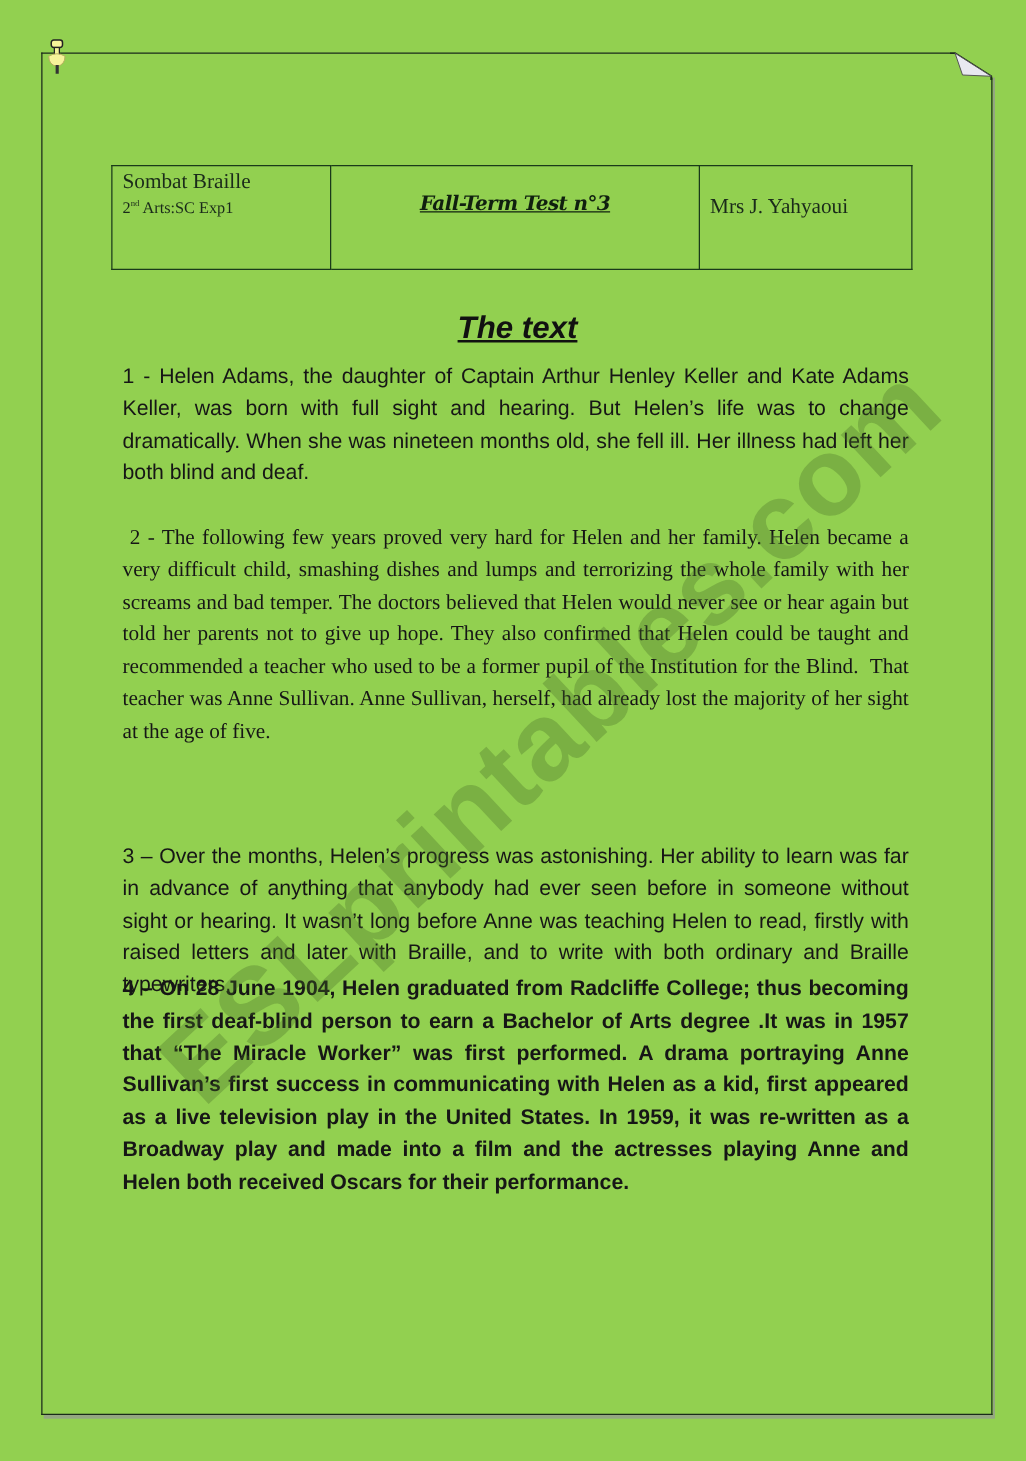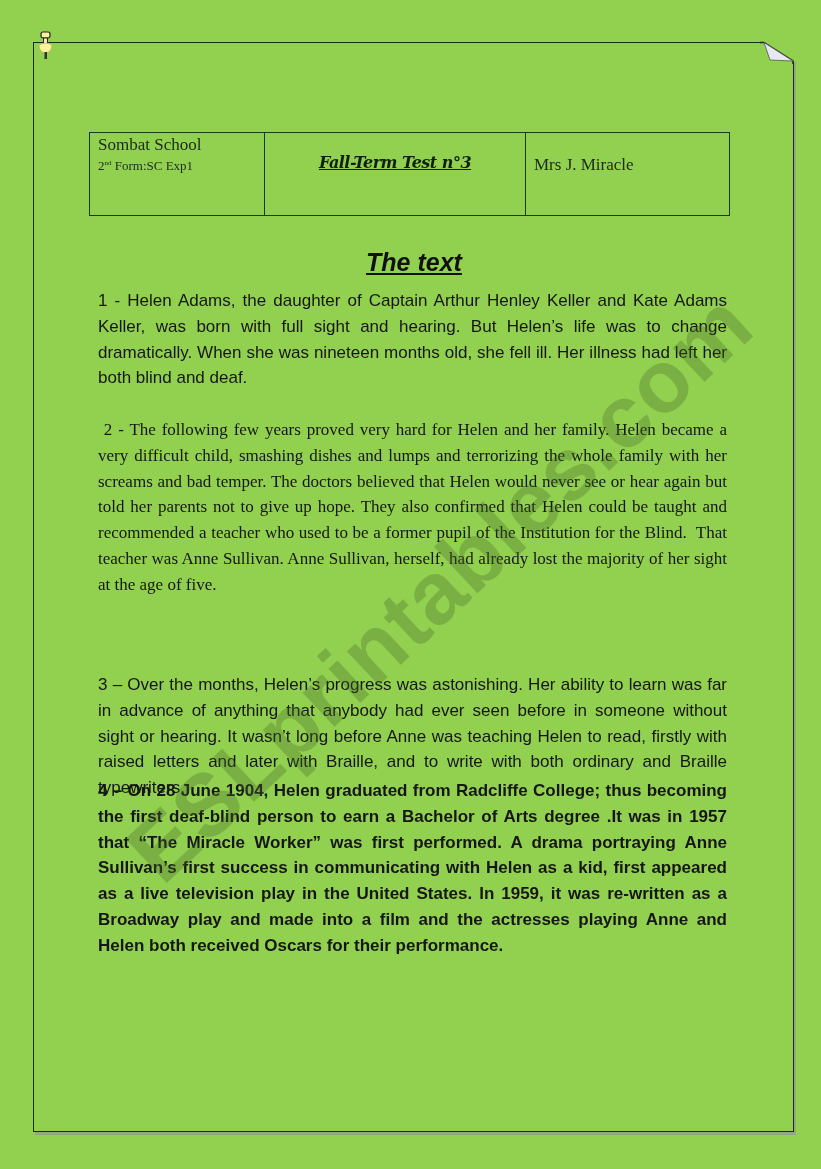--- a/index.html
+++ b/index.html
@@ -63,21 +63,21 @@
       left: 89px;
       top: 132px;
       width: 641px;
       height: 84px;
       border-collapse: collapse;
       font-family: "Liberation Serif", serif;
     }
     .header-table td {
       border: 1.2px solid #1a3a1a;
       vertical-align: top;
-      padding: 0;
+      padding: 17px;
     }
     .cell-school {
       width: 166px;
       padding: 2px 0 0 8px !important;
     }
     .school-name {
       font-size: 17px;
       line-height: 20px;
       color: #1a2a1a;
     }
@@ -173,28 +173,28 @@
   <rect x="5" y="1" width="9" height="6" rx="2" fill="#f6f39a" stroke="#222" stroke-width="1.2"></rect>
   <rect x="7.5" y="7" width="4" height="7" fill="#f6f39a" stroke="#222" stroke-width="1"></rect>
   <path d="M3 14 Q9.5 10 16 14 Q16 21 9.5 22 Q3 21 3 14 Z" fill="#f6f39a" stroke="#b8b060" stroke-width="0.8"></path>
   <rect x="8.5" y="21" width="2.5" height="7" fill="#333"></rect>
 </svg>
 
 <table class="header-table">
   <tbody>
       <tr>
     <td class="cell-school">
-      <div class="school-name">Sombat School</div>
-      <div class="school-form"><span>2</span><sup>nd</sup><span> Form:SC Exp1</span></div>
+      <div class="school-name">Sombat Braille</div>
+      <div class="school-form"><span>2</span><sup>nd</sup><span> Arts:SC Exp1</span></div>
     </td>
     <td class="cell-title">
       <span class="test-title">Fall-Term Test n°3</span>
     </td>
     <td class="cell-teacher">
-      <span class="teacher-name">Mrs J. Miracle</span>
+      <span class="teacher-name">Mrs J. Yahyaoui</span>
     </td>
   </tr>
 </tbody>
   </table>
 
 <div class="section-heading">The text</div>
 
 <p class="body-text p1" style="margin:0">1 - Helen Adams, the daughter of Captain Arthur Henley Keller and Kate Adams Keller, was born with full sight and hearing. But Helen’s life was to change dramatically. When she was nineteen months old, she fell ill. Her illness had left her both blind and deaf.</p>
 <p class="body-text p2" style="margin:0; white-space:pre-wrap"> 2 - The following few years proved very hard for Helen and her family. Helen became a very difficult child, smashing dishes and lumps and terrorizing the whole family with her screams and bad temper. The doctors believed that Helen would never see or hear again but told her parents not to give up hope. They also confirmed that Helen could be taught and recommended a teacher who used to be a former pupil of the Institution for the Blind.  That teacher was Anne Sullivan. Anne Sullivan, herself, had already lost the majority of her sight at the age of five.</p>
 <p class="body-text p3" style="margin:0">3 – Over the months, Helen’s progress was astonishing. Her ability to learn was far in advance of anything that anybody had ever seen before in someone without sight or hearing. It wasn’t long before Anne was teaching Helen to read, firstly with raised letters and later with Braille, and to write with both ordinary and Braille typewriters.</p>

